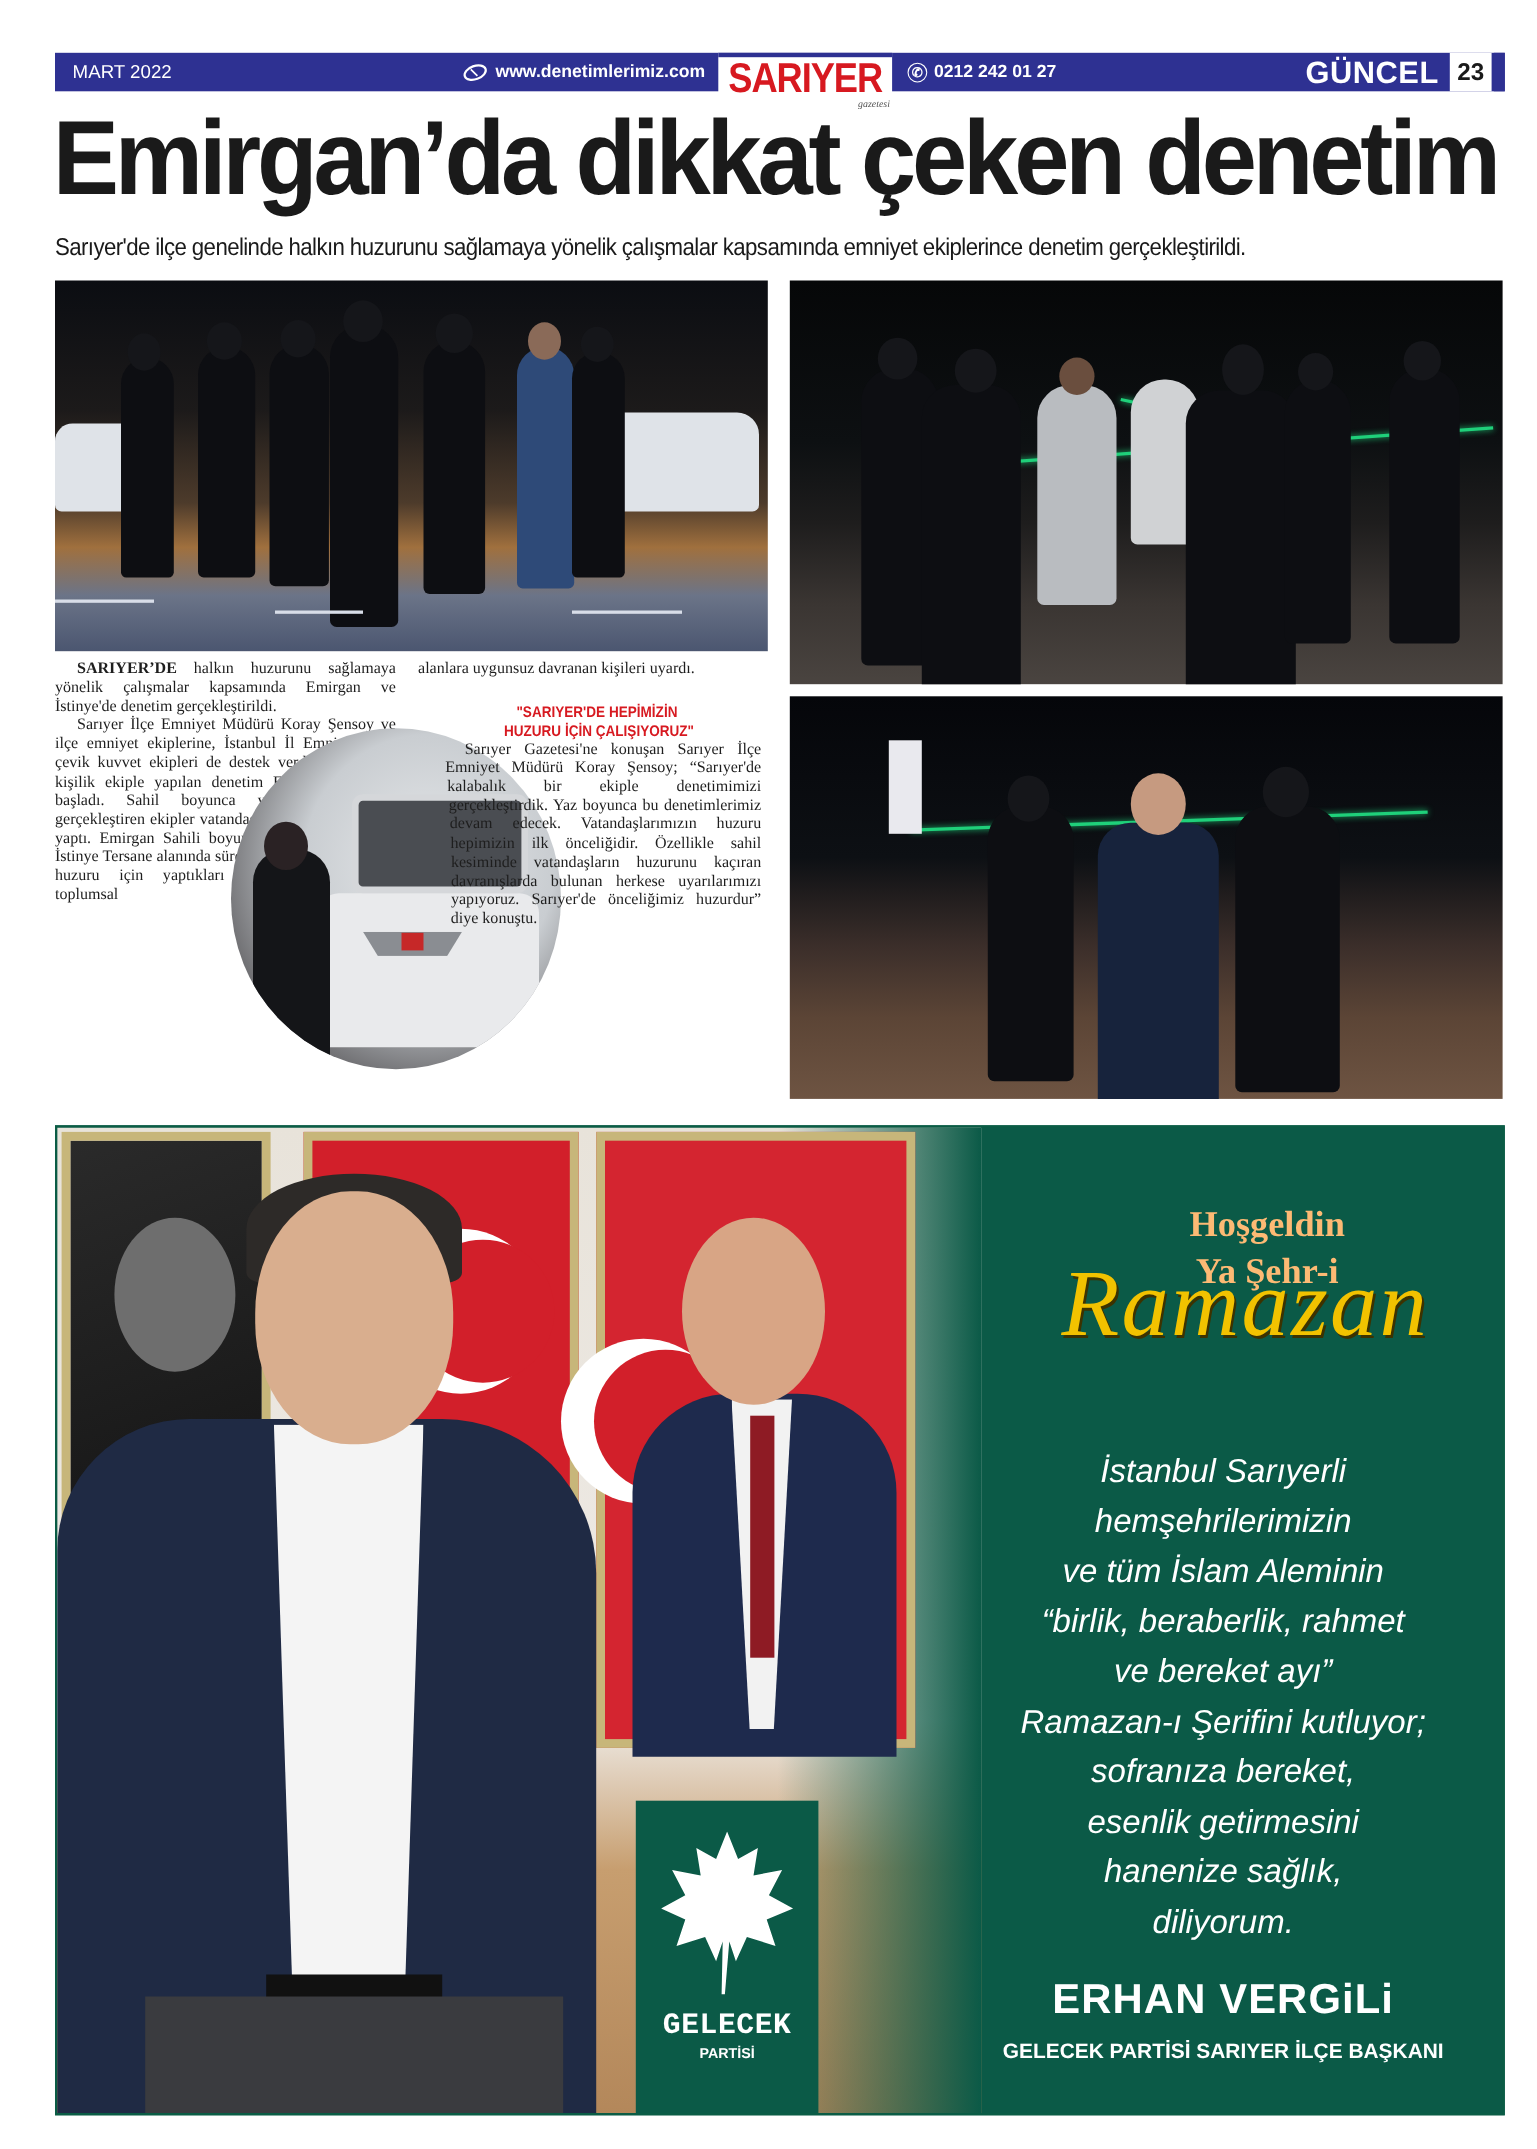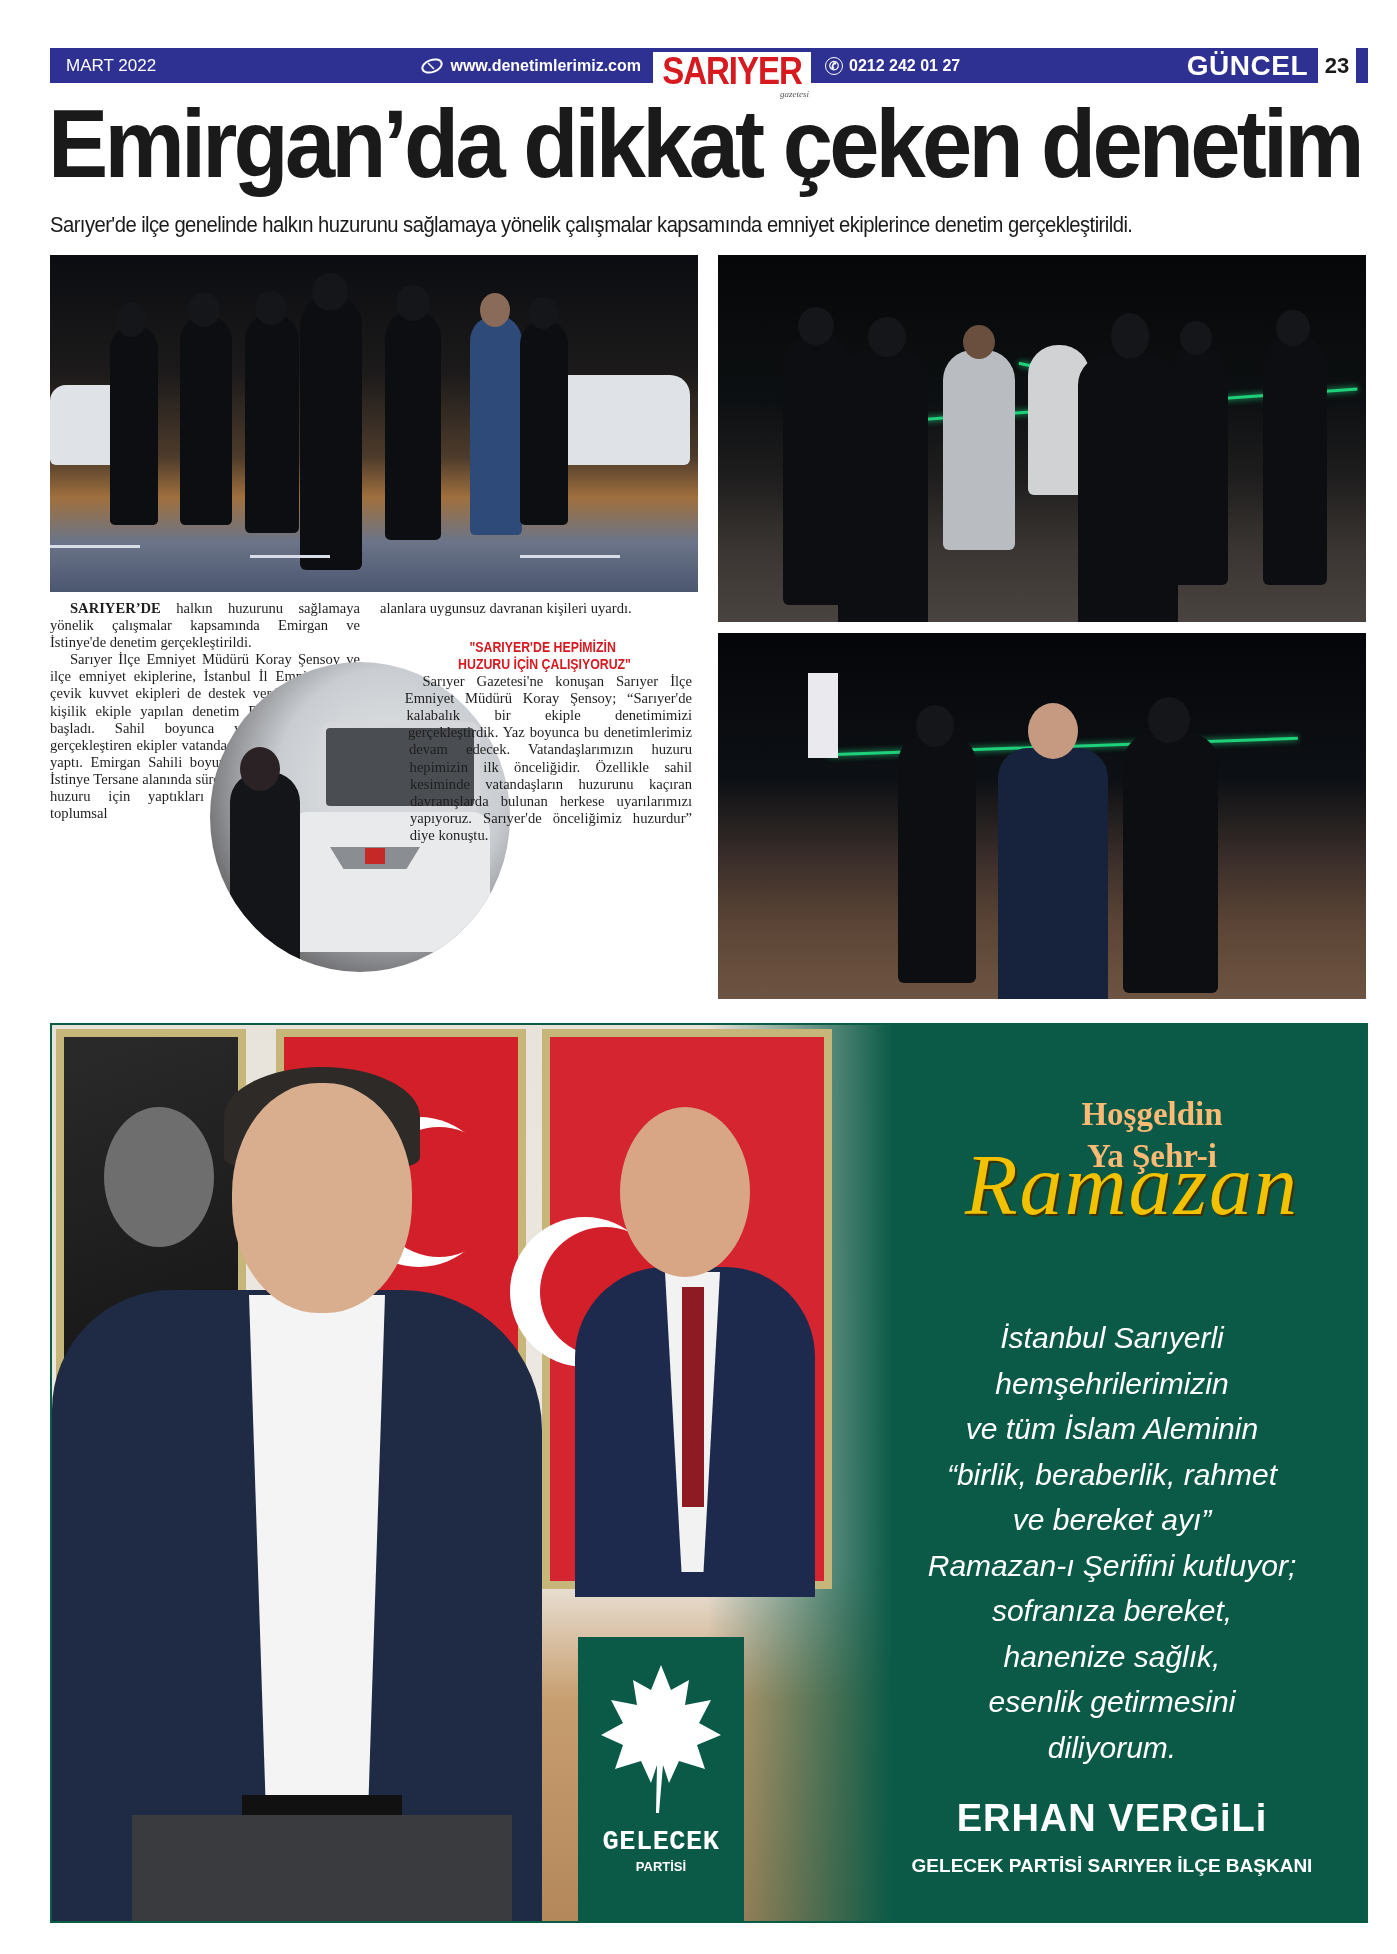--- a/index.html
+++ b/index.html
@@ -223,20 +223,20 @@
     </div>
     <div class="ram">Ramazan</div>
     <div class="msg">
       <div>İstanbul Sarıyerli</div>
       <div>hemşehrilerimizin</div>
       <div>ve tüm İslam Aleminin</div>
       <div>“birlik, beraberlik, rahmet</div>
       <div>ve bereket ayı”</div>
       <div>Ramazan-ı Şerifini kutluyor;</div>
       <div>sofranıza bereket,</div>
+      <div>esenlik getirmesini</div>
       <div>hanenize sağlık,</div>
-      <div>esenlik getirmesini</div>
       <div>diliyorum.</div>
     </div>
     <div class="name">ERHAN VERGiLi</div>
     <div class="title">GELECEK PARTİSİ SARIYER İLÇE BAŞKANI</div>
   </div>
 </div>
 
 </body></html>

